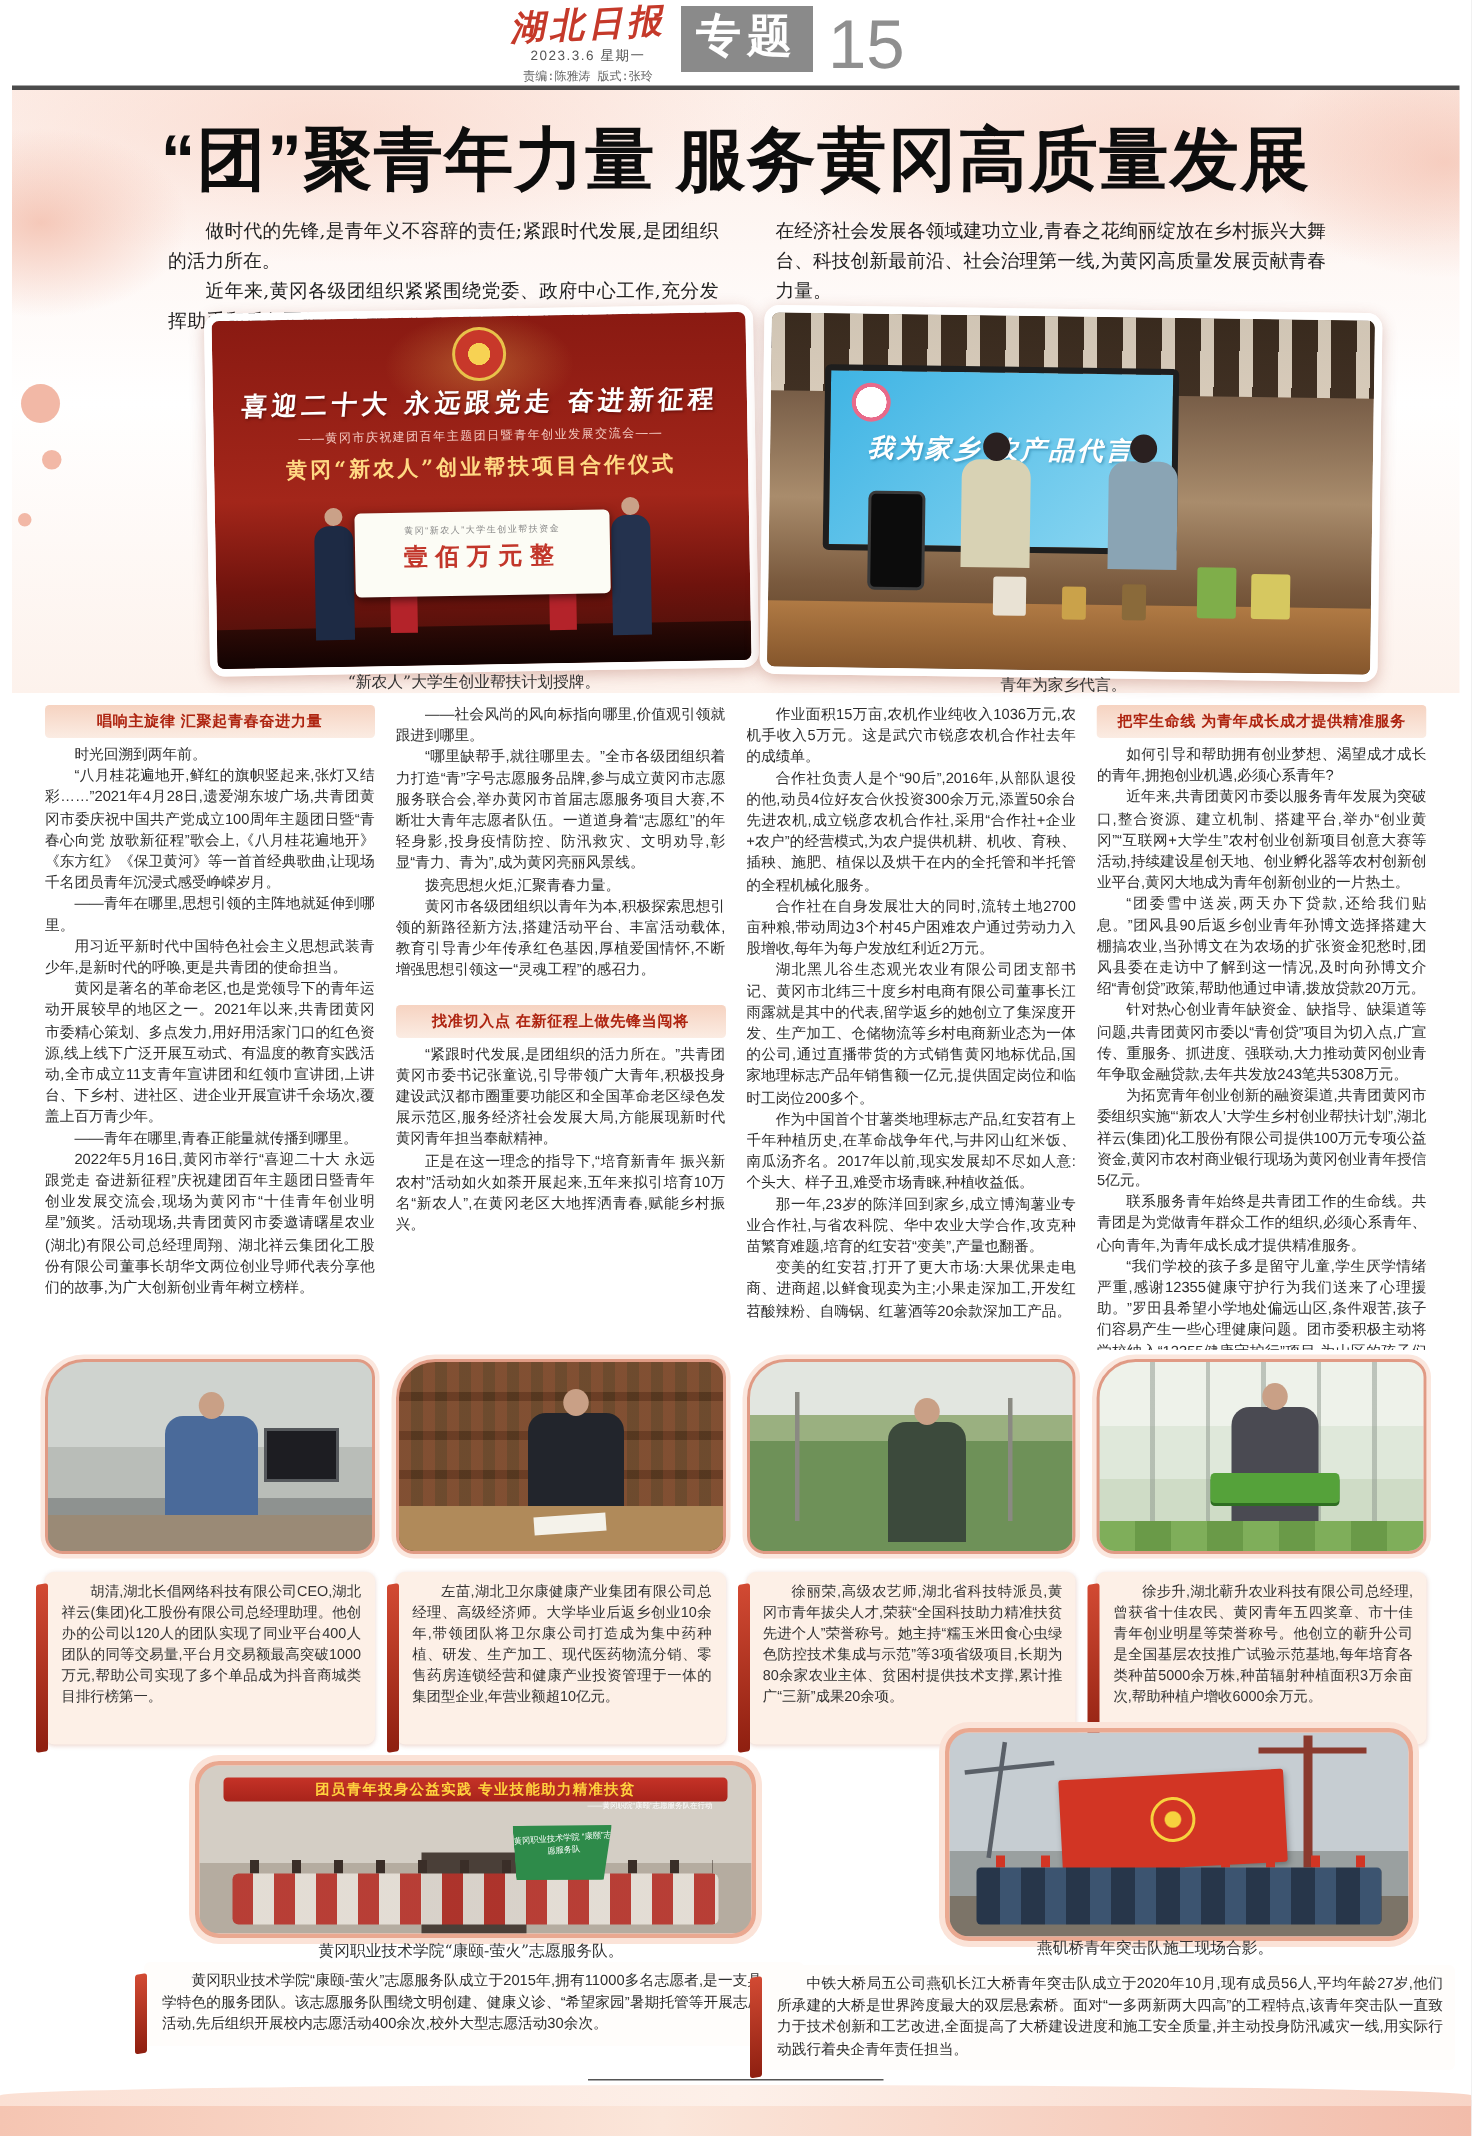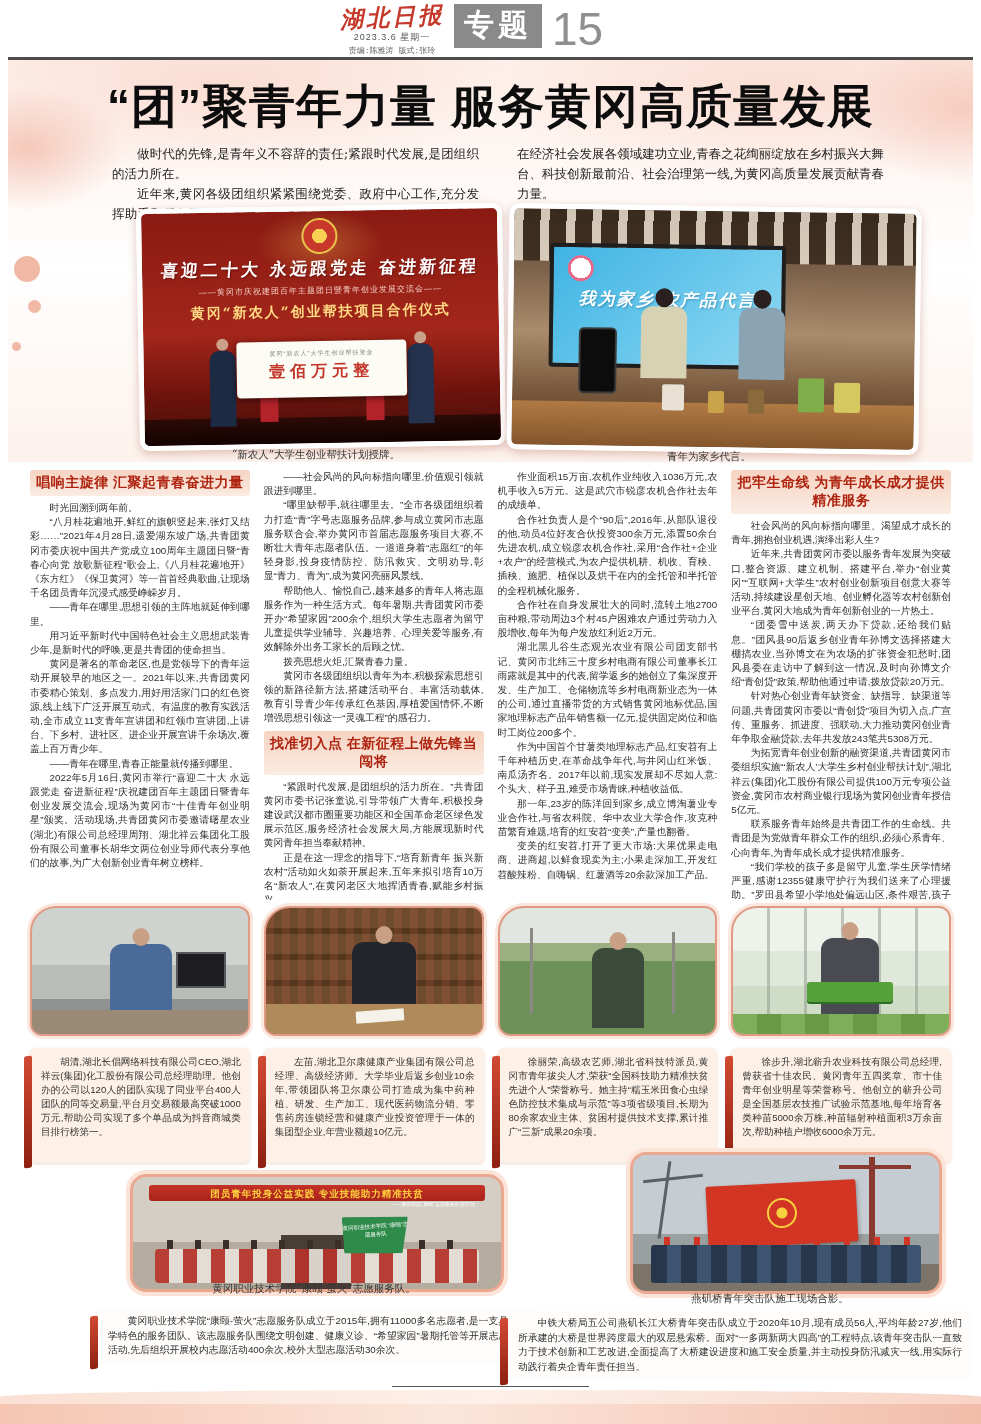--- a/index.html
+++ b/index.html
@@ -69,21 +69,21 @@
           background:radial-gradient(circle,#fff 0 55%,#e86a8a 56% 100%);}
   .girl{position:absolute;border-radius:12px 12px 0 0;}
   .girl::before{content:"";position:absolute;top:-18px;left:50%;transform:translateX(-50%);width:18px;height:19px;
                 border-radius:50%;background:#2a2020;}
   .ls-table{position:absolute;bottom:0;left:0;right:0;height:44px;background:linear-gradient(#b07a44,#85562c);}
   .prod{position:absolute;border-radius:2px;}
   .phone{position:absolute;left:66px;top:118px;width:34px;height:62px;background:#0c0c0c;border:2px solid #3a3a3a;border-radius:5px;}
   
   .columns{position:absolute;top:470px;left:30px;width:921px;height:430px;display:flex;gap:14px;}
   .tcol{flex:1;overflow:hidden;}
-  .colhead{background:linear-gradient(180deg,#f6d3c1,#fbece3);color:#ae2410;font-weight:bold;font-size:14px;
+  .colhead{background:linear-gradient(180deg,#f6d3c1,#fbece3);color:#ae2410;font-weight:bold;font-size:10px;
            text-align:center;padding:4px 0;border-radius:3px;margin:0 0 5px;letter-spacing:.5px;}
   .tcol p{margin:0;text-indent:2em;font-size:9.8px;line-height:14.2px;text-align:justify;color:#2e2e2e;}
   
   .profiles{position:absolute;top:906px;left:30px;width:921px;display:flex;gap:14px;}
   .pcard{flex:1;}
   .pphoto{position:relative;height:126px;border:2px solid #e09a84;border-radius:12px;border-top-left-radius:26px;
           overflow:hidden;box-shadow:0 0 0 3px #fbe7de;}
   .pdesc{position:relative;margin-top:12px;background:#fdf0e7;border-radius:6px;padding:7px 9px 8px 11px;
          font-size:9.6px;line-height:14px;text-align:justify;text-indent:2em;color:#333;min-height:100px;
          box-shadow:0 1px 3px rgba(180,90,60,.25);}
@@ -92,21 +92,21 @@
   .person{position:absolute;border-radius:12px 12px 0 0;}
   .person::before{content:"";position:absolute;top:-16px;left:50%;transform:translateX(-50%);width:17px;height:18px;
                   border-radius:50%;background:#c9a086;}
   
   .bottom{position:absolute;top:1166px;left:30px;width:921px;height:234px;}
   .bphoto{position:absolute;border:3px solid #eaa890;border-radius:16px;overflow:hidden;box-shadow:0 0 0 4px #fbe3d8;}
   .bphoto-left{left:100px;top:8px;width:368px;height:112px;
     background:linear-gradient(180deg,#d4cec5 0 58%,#b5aca0 58% 100%);}
   .bphoto-right{left:600px;top:-14px;width:306px;height:136px;
     background:linear-gradient(180deg,#c6cdd2 0 58%,#9aa0a0 58% 80%,#7c7468 80% 100%);}
-  .bcap-left{top:116px;left:100px;width:368px;}
+  .bcap-left{top:128px;left:100px;width:368px;}
   .bcap-right{top:126px;left:570px;width:340px;}
   .btext{position:absolute;font-size:9.8px;line-height:14.5px;text-align:justify;color:#2e2e2e;
          background:#fffdfb;padding:6px 8px 6px 12px;border-radius:4px;}
   .btext p{margin:0;text-indent:2em;}
   .btext-left{top:142px;left:66px;width:420px;}
   .btext-right{top:144px;left:476px;width:444px;}
   .red-banner{position:absolute;top:8px;left:16px;right:16px;height:16px;border-radius:3px;
               background:linear-gradient(#c53227,#a8241b);text-align:center;}
   .red-banner .t{color:#ffd23e;font-weight:bold;font-size:9.5px;line-height:17px;letter-spacing:1px;}
   .red-banner .s{color:#fff;font-size:5px;line-height:5px;text-align:right;padding-right:10px;}
@@ -212,25 +212,24 @@
           <p>黄冈是著名的革命老区,也是党领导下的青年运动开展较早的地区之一。2021年以来,共青团黄冈市委精心策划、多点发力,用好用活家门口的红色资源,线上线下广泛开展互动式、有温度的教育实践活动,全市成立11支青年宣讲团和红领巾宣讲团,上讲台、下乡村、进社区、进企业开展宣讲千余场次,覆盖上百万青少年。</p>
           <p>——青年在哪里,青春正能量就传播到哪里。</p>
           <p>2022年5月16日,黄冈市举行“喜迎二十大 永远跟党走 奋进新征程”庆祝建团百年主题团日暨青年创业发展交流会,现场为黄冈市“十佳青年创业明星”颁奖。活动现场,共青团黄冈市委邀请曙星农业(湖北)有限公司总经理周翔、湖北祥云集团化工股份有限公司董事长胡华文两位创业导师代表分享他们的故事,为广大创新创业青年树立榜样。</p>
         </div>
     </div>
     <div class="tcol">
       <div>
 
       <p>——社会风尚的风向标指向哪里,价值观引领就跟进到哪里。</p>
           <p>“哪里缺帮手,就往哪里去。”全市各级团组织着力打造“青”字号志愿服务品牌,参与成立黄冈市志愿服务联合会,举办黄冈市首届志愿服务项目大赛,不断壮大青年志愿者队伍。一道道身着“志愿红”的年轻身影,投身疫情防控、防汛救灾、文明劝导,彰显“青力、青为”,成为黄冈亮丽风景线。</p>
-          <p>帮助他人、愉悦自己,越来越多的青年人将志愿服务作为一种生活方式。每年暑期,共青团黄冈市委开办“希望家园”200余个,组织大学生志愿者为留守儿童提供学业辅导、兴趣培养、心理关爱等服务,有效解除外出务工家长的后顾之忧。</p>
           <p>拨亮思想火炬,汇聚青春力量。</p>
           <p>黄冈市各级团组织以青年为本,积极探索思想引领的新路径新方法,搭建活动平台、丰富活动载体,教育引导青少年传承红色基因,厚植爱国情怀,不断增强思想引领这一“灵魂工程”的感召力。</p>
         </div>
-      <div class="colhead" style="margin-top:5px;text-align:center;">找准切入点 在新征程上做先锋当闯将</div>
+      <div class="colhead" style="margin-top:15px;text-align:center;">找准切入点 在新征程上做先锋当闯将</div>
       <div>
 
       <p>“紧跟时代发展,是团组织的活力所在。”共青团黄冈市委书记张童说,引导带领广大青年,积极投身建设武汉都市圈重要功能区和全国革命老区绿色发展示范区,服务经济社会发展大局,方能展现新时代黄冈青年担当奉献精神。</p>
           <p>正是在这一理念的指导下,“培育新青年 振兴新农村”活动如火如荼开展起来,五年来拟引培育10万名“新农人”,在黄冈老区大地挥洒青春,赋能乡村振兴。</p>
         </div>
     </div>
     <div class="tcol">
       <div>
 
       <p>作业面积15万亩,农机作业纯收入1036万元,农机手收入5万元。这是武穴市锐彦农机合作社去年的成绩单。</p>
@@ -239,21 +238,21 @@
           <p>湖北黑儿谷生态观光农业有限公司团支部书记、黄冈市北纬三十度乡村电商有限公司董事长江雨露就是其中的代表,留学返乡的她创立了集深度开发、生产加工、仓储物流等乡村电商新业态为一体的公司,通过直播带货的方式销售黄冈地标优品,国家地理标志产品年销售额一亿元,提供固定岗位和临时工岗位200多个。</p>
           <p>作为中国首个甘薯类地理标志产品,红安苕有上千年种植历史,在革命战争年代,与井冈山红米饭、南瓜汤齐名。2017年以前,现实发展却不尽如人意:个头大、样子丑,难受市场青睐,种植收益低。</p>
           <p>那一年,23岁的陈洋回到家乡,成立博淘薯业专业合作社,与省农科院、华中农业大学合作,攻克种苗繁育难题,培育的红安苕“变美”,产量也翻番。</p>
           <p>变美的红安苕,打开了更大市场:大果优果走电商、进商超,以鲜食现卖为主;小果走深加工,开发红苕酸辣粉、自嗨锅、红薯酒等20余款深加工产品。</p>
         </div>
     </div>
     <div class="tcol">
       <div class="colhead">把牢生命线 为青年成长成才提供精准服务</div>
       <div>
 
-      <p>社会风尚的风向标指向哪里、渴望成才成长的青年,拥抱创业机遇,演绎出彩人生?</p>
+      <p>如何引导和帮助拥有创业梦想、渴望成才成长的青年,拥抱创业机遇,必须心系青年?</p>
           <p>近年来,共青团黄冈市委以服务青年发展为突破口,整合资源、建立机制、搭建平台,举办“创业黄冈”“互联网+大学生”农村创业创新项目创意大赛等活动,持续建设星创天地、创业孵化器等农村创新创业平台,黄冈大地成为青年创新创业的一片热土。</p>
           <p>“团委雪中送炭,两天办下贷款,还给我们贴息。”团风县90后返乡创业青年孙博文选择搭建大棚搞农业,当孙博文在为农场的扩张资金犯愁时,团风县委在走访中了解到这一情况,及时向孙博文介绍“青创贷”政策,帮助他通过申请,拨放贷款20万元。</p>
           <p>针对热心创业青年缺资金、缺指导、缺渠道等问题,共青团黄冈市委以“青创贷”项目为切入点,广宣传、重服务、抓进度、强联动,大力推动黄冈创业青年争取金融贷款,去年共发放243笔共5308万元。</p>
           <p>为拓宽青年创业创新的融资渠道,共青团黄冈市委组织实施“‘新农人’大学生乡村创业帮扶计划”,湖北祥云(集团)化工股份有限公司提供100万元专项公益资金,黄冈市农村商业银行现场为黄冈创业青年授信5亿元。</p>
           <p>联系服务青年始终是共青团工作的生命线。共青团是为党做青年群众工作的组织,必须心系青年、心向青年,为青年成长成才提供精准服务。</p>
           <p>“我们学校的孩子多是留守儿童,学生厌学情绪严重,感谢12355健康守护行为我们送来了心理援助。”罗田县希望小学地处偏远山区,条件艰苦,孩子们容易产生一些心理健康问题。团市委积极主动将学校纳入“12355健康守护行”项目,为山区的孩子们定期送去心理疏导课,同时为学校配齐了2名健康守护员。</p>
         </div>
     </div>
   </div>
 

